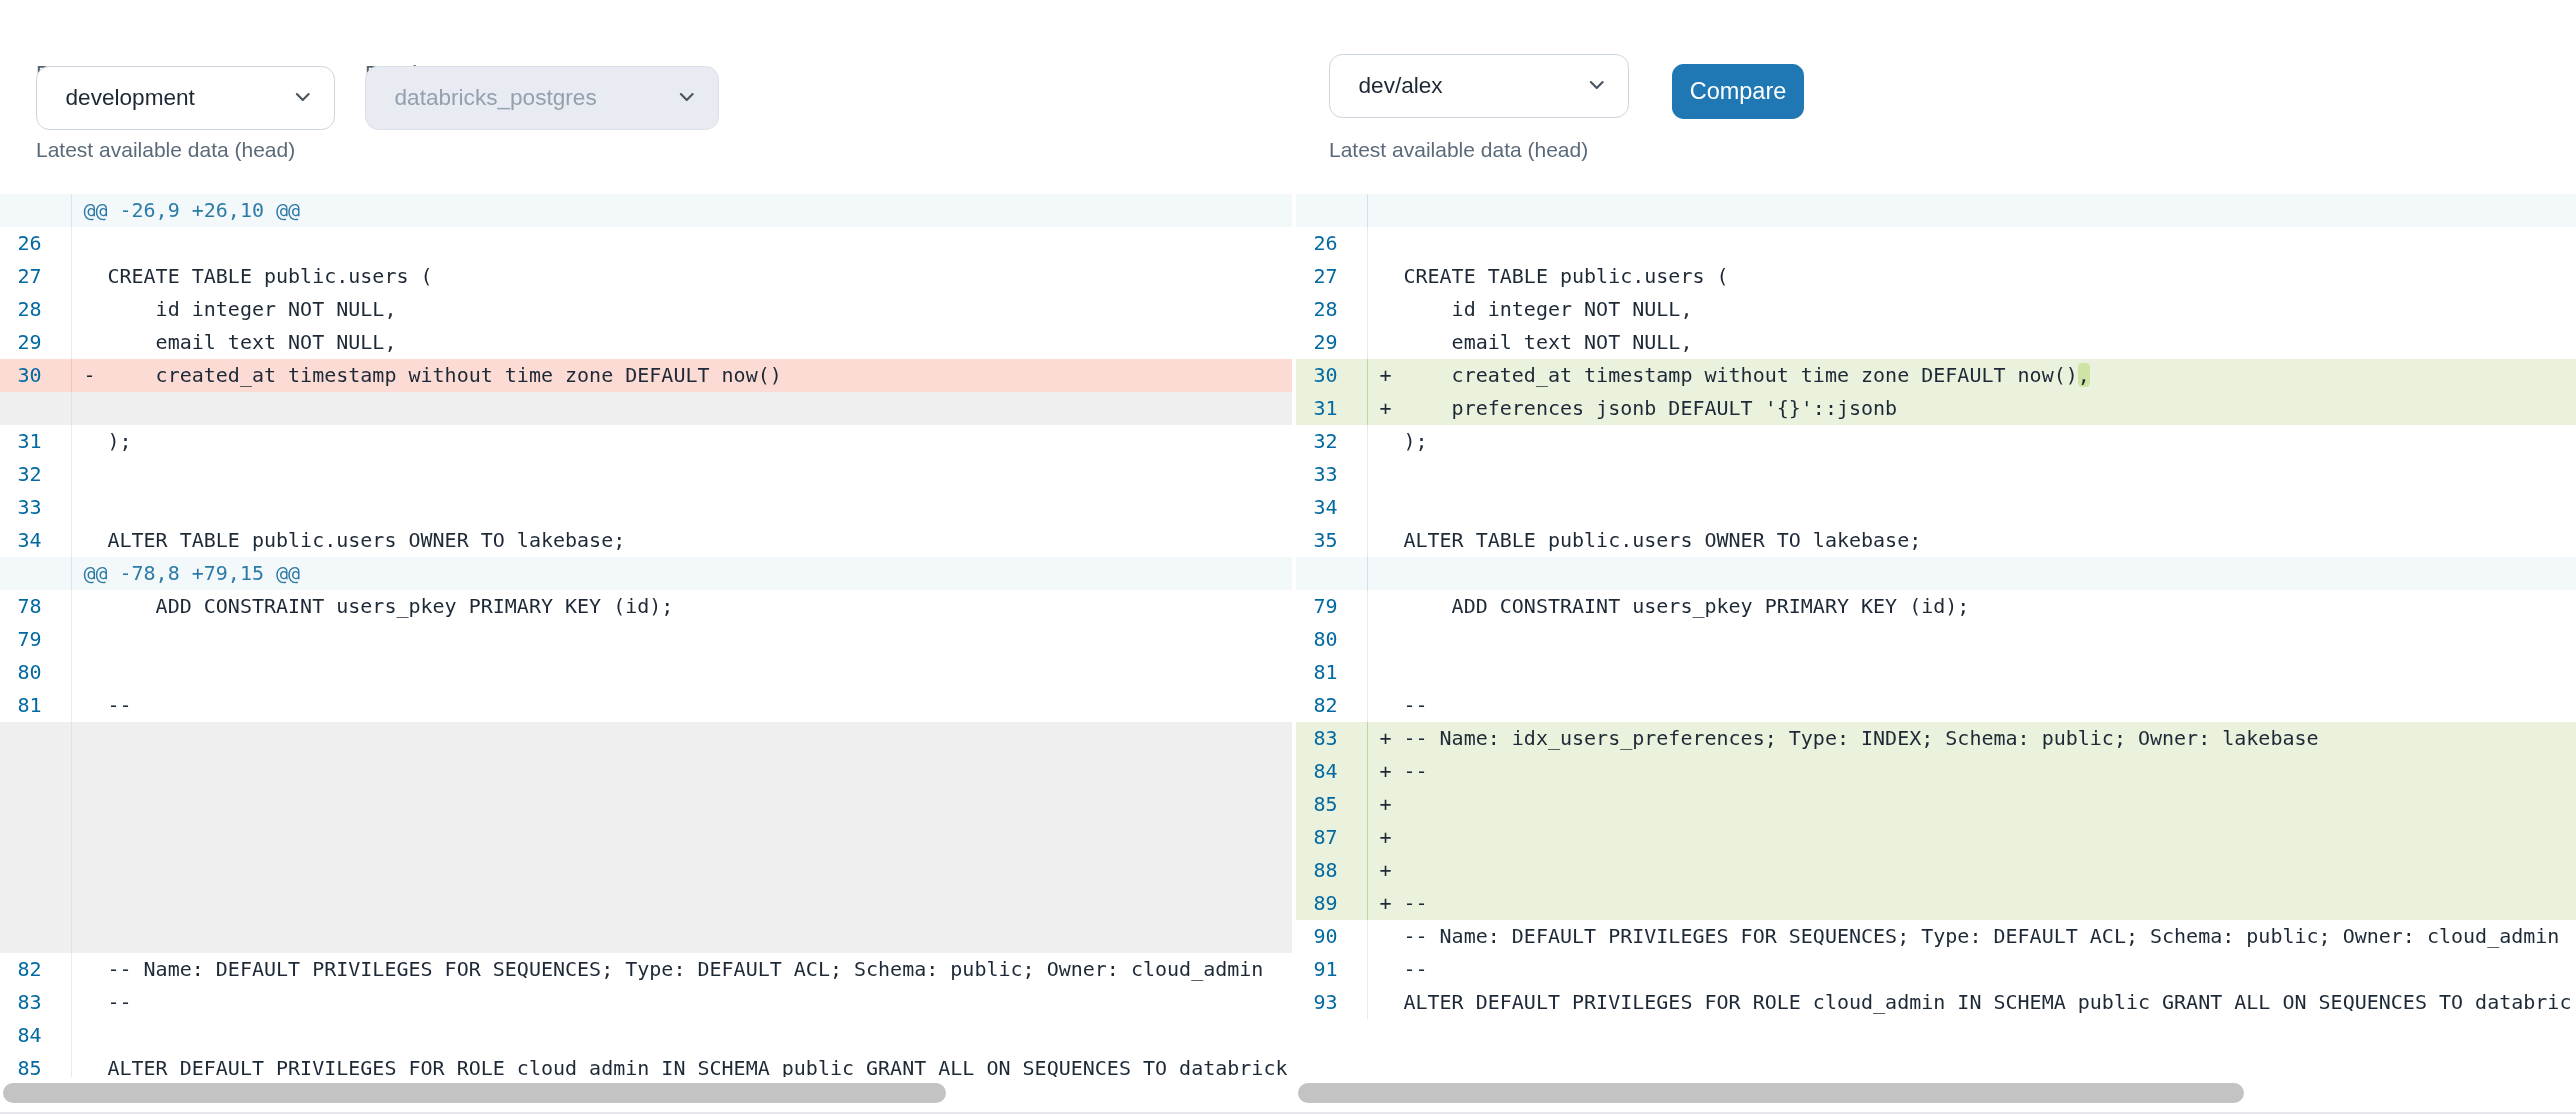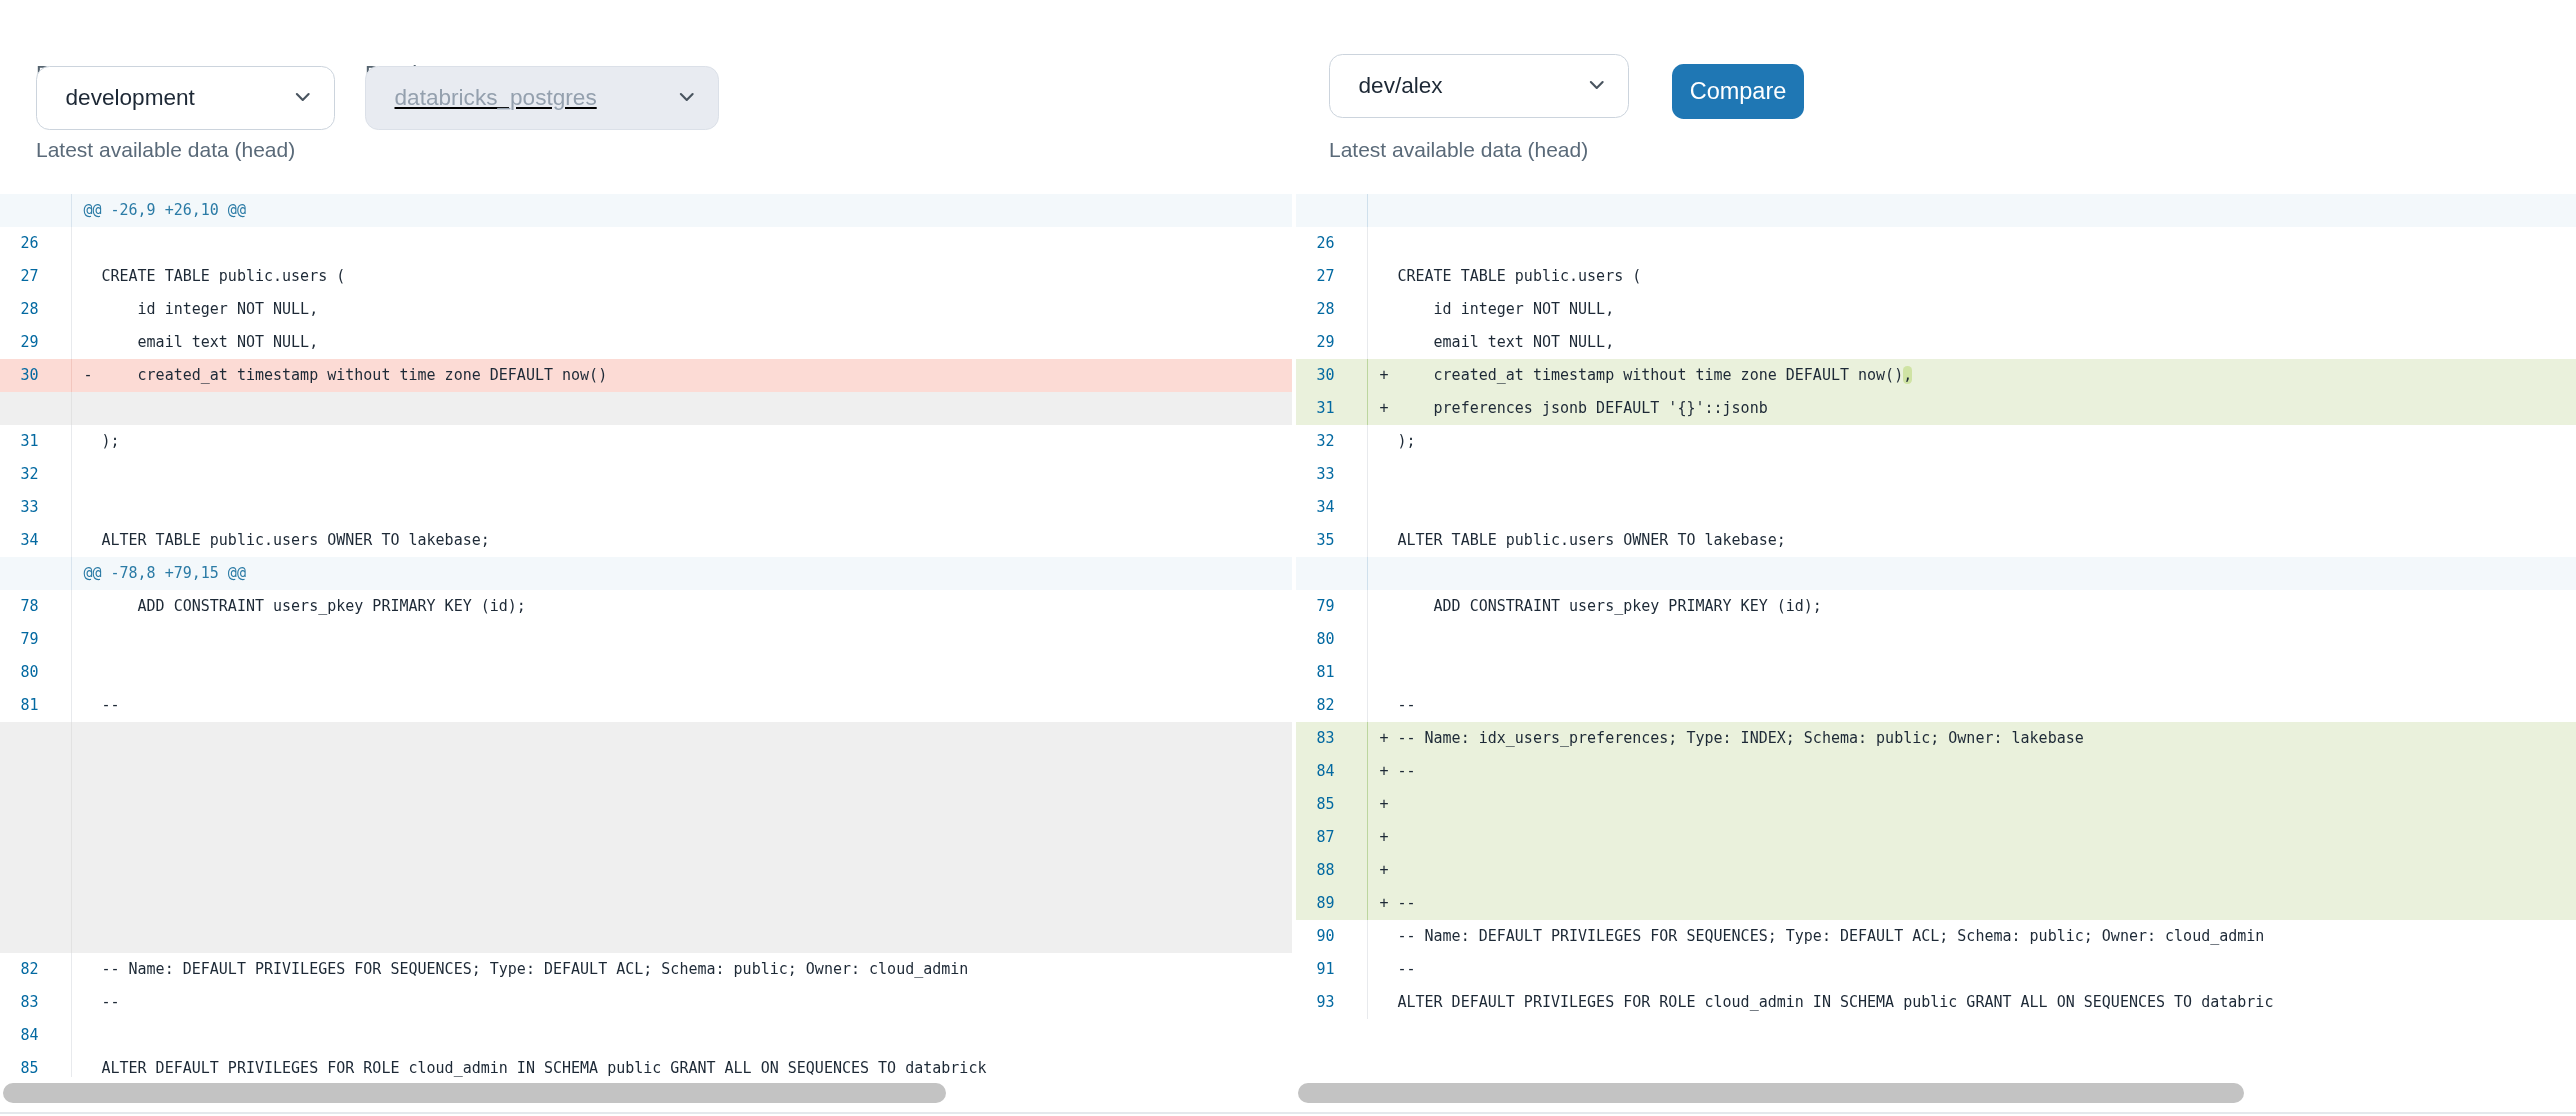--- a/index.html
+++ b/index.html
@@ -14,21 +14,21 @@
   .select .chev{position:absolute;right:20px;top:50%;transform:translateY(-50%);display:block;}
   .select.disabled{background:#e8ebf1;border-color:#dbe0e8;}
   .select.disabled .sel-text{color:#94a0ae;}
   .note{position:absolute;font-size:21px;color:#5a6a79;}
   .btn{position:absolute;border:none;border-radius:11.7px;color:#ffffff;font-size:23.5px;font-weight:500;
        font-family:"Liberation Sans",sans-serif;display:flex;align-items:center;justify-content:center;cursor:pointer;}
 
   
   .pane{position:absolute;top:194px;overflow:hidden;background:#ffffff;}
   .row{display:flex;height:33px;line-height:33px;font-family:"DejaVu Sans Mono","Liberation Mono",monospace;
-       font-size:15px;}
+       font-size:20px;}
   .gut{flex:none;width:59px;padding-right:11.7px;text-align:center;color:#0369a1;
        border-right:1.7px solid #e8eaed;}
   .code{flex:1;padding-left:11.7px;white-space:pre;overflow:hidden;color:#1d2936;}
 
   .t-ctx{background:#ffffff;}
   .t-hunk{background:#f3f8fb;}
   .t-hunk .gut{border-right-color:#d8e4ee;}
   .t-hunk .code{color:#2b7ba6;}
   .t-hunkb{background:#f3f8fb;}
   .t-hunkb .gut{border-right-color:#cfe0ec;}
@@ -55,21 +55,21 @@
     <span class="sel-text">development</span>
     <span class="chev">
       <svg width="23.5" height="23.5" viewBox="0 0 24 24" fill="none">
         <path d="M6 9.5l6 6 6-6" stroke="#4a5560" stroke-width="2.2" stroke-linecap="round" stroke-linejoin="round"></path>
       </svg>
     </span>
   </div>
   <div class="note" style="left:36px;top:138px;">Latest available data (head)</div>
 
   <div class="ctl-label" style="left:365px;top:13.4px;">Database</div>
-  <div class="select disabled" style="left:365px;top:60px;width:354px;text-decoration:underline;">
+  <div class="select disabled" style="left:365px;top:60px;width:354px;">
     <span class="sel-text">databricks_postgres</span>
     <span class="chev">
       <svg width="23.5" height="23.5" viewBox="0 0 24 24" fill="none">
         <path d="M6 9.5l6 6 6-6" stroke="#4a5560" stroke-width="2.2" stroke-linecap="round" stroke-linejoin="round"></path>
       </svg>
     </span>
   </div>
 
   <div class="ctl-label" style="left:1329px;top:13.4px;">Compare</div>
   <div class="select" style="left:1329px;top:48px;width:300px;">

